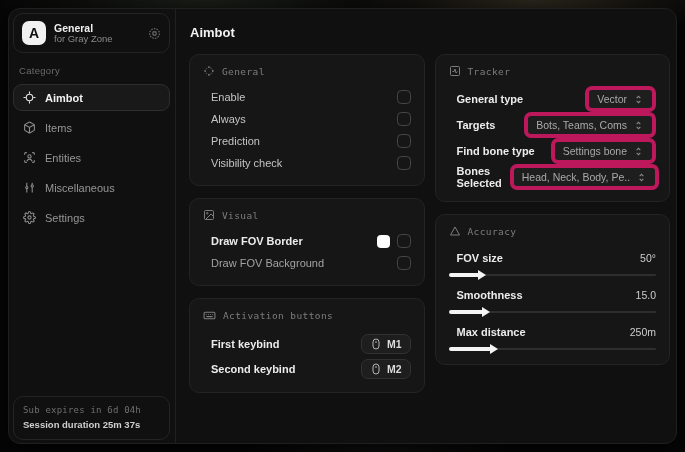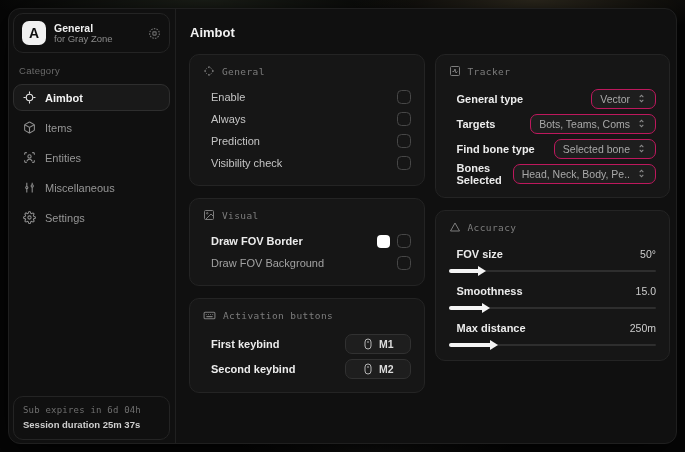--- a/index.html
+++ b/index.html
@@ -86,32 +86,32 @@
   .row-label.bright { color:#ececec; font-weight:bold; }
   .row-label.dim { color:#a2a2a2; }
   .row-right { display:flex; align-items:center; gap:7px; }
   .checkbox {
     width:14px; height:14px; border:1.5px solid #474747; border-radius:4.5px;
     background:transparent; cursor:pointer; flex:none;
   }
   .swatch { width:13px; height:13px; border-radius:4px; cursor:pointer; flex:none; }
   .pill {
     display:flex; align-items:center; gap:6px;
-    background:#1e1e1e; border:1px solid #be185d; border-radius:7px;
+    background:#1e1e1e; border:4px solid #be185d; border-radius:7px;
     padding:3px 8px; cursor:pointer; max-width:170px;
   }
   .pill .pv {
     color:#a9a9a9; font-size:10.5px; white-space:nowrap;
     overflow:hidden; text-overflow:ellipsis;
   }
   .pill .pi { display:flex; color:#8a8a8a; flex:none; }
   .keybtn {
     display:flex; align-items:center; gap:5px;
     background:#1e1e1e; border:1px solid #313131; border-radius:7px;
-    padding:3px 16px; cursor:pointer;
+    padding:3px 8px; cursor:pointer;
   }
   .keybtn .kv { color:#dcdcdc; font-size:10.5px; font-weight:bold; }
   .keybtn .ki { display:flex; color:#b5b5b5; }
   .row.tall { min-height:25px; }
   .slider-group { margin-top:12px; }
   .slider-group + .slider-group { margin-top:7px; }
   .slider {
     position:relative; height:9px; margin-top:3px; cursor:pointer;
   }
   .slider .track {
@@ -346,21 +346,21 @@
               <span class="pi">
                 <svg width="11" height="11" viewBox="0 0 24 24" fill="none" stroke="currentColor" stroke-width="2.2">
                   <path d="M8 9l4-4 4 4M8 15l4 4 4-4"></path>
                 </svg>
               </span>
             </span>
           </div>
           <div class="row tall">
             <span class="row-label bright">Find bone type</span>
             <span class="pill">
-              <span class="pv">Selected bone</span>
+              <span class="pv">Settings bone</span>
               <span class="pi">
                 <svg width="11" height="11" viewBox="0 0 24 24" fill="none" stroke="currentColor" stroke-width="2.2">
                   <path d="M8 9l4-4 4 4M8 15l4 4 4-4"></path>
                 </svg>
               </span>
             </span>
           </div>
           <div class="row tall">
             <span class="row-label bright">Bones Selected</span>
             <span class="pill">

